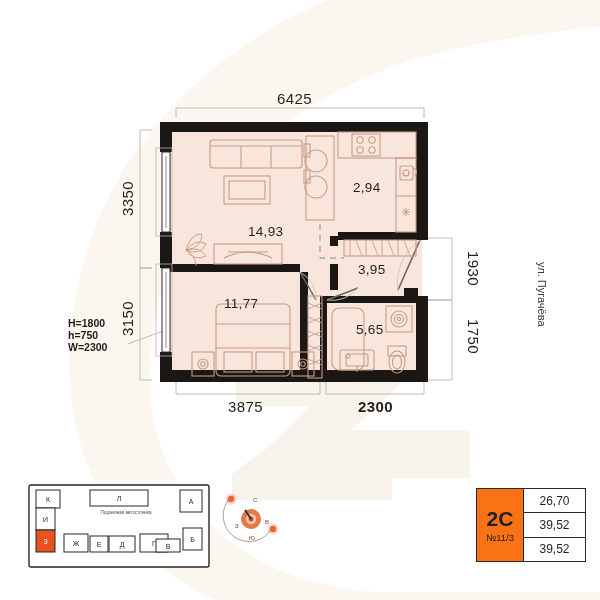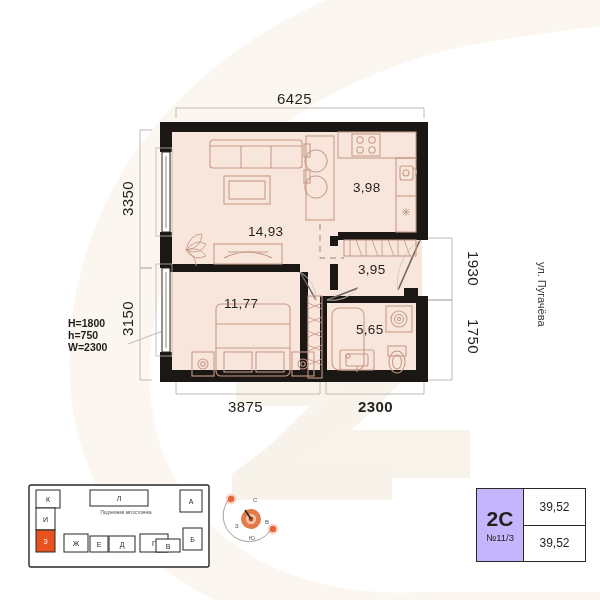--- a/index.html
+++ b/index.html
@@ -40,21 +40,21 @@
     left:548px;top:262px;font-size:11px;color:#3c3a37;
     transform:rotate(90deg);transform-origin:0 0;
   }
 
   
   #info-box{
     position:absolute;left:476px;top:488px;width:108px;height:72px;
     border:1.6px solid #2a2724;display:flex;background:#fff;
   }
   #info-left{
-    width:46px;background:#c4b5fd;display:flex;flex-direction:column;
+    width:46px;background:#f97316;display:flex;flex-direction:column;
     align-items:center;justify-content:center;border-right:1.6px solid #2a2724;
   }
   #info-type{font-size:21px;font-weight:bold;color:#221f1c;line-height:22px;}
   #info-num{font-size:9.5px;color:#221f1c;margin-top:2px;}
   #info-right{flex:1;display:flex;flex-direction:column;}
   .info-cell{
     flex:1;display:flex;align-items:center;justify-content:center;
     font-size:12px;color:#221f1c;border-bottom:1.4px solid #2a2724;
   }
   .info-cell:last-child{border-bottom:none;}
@@ -302,21 +302,21 @@
   <div class="lbl dim rot90cw" style="left:456px;top:260px;">1930</div>
 
   <div class="lbl dim rot90cw" style="left:456px;top:328px;">1750</div>
 
   <div class="lbl dim" style="left:228px;top:398px;">3875</div>
 
   <div class="lbl dim" style="left:358px;top:398px;font-weight:bold;">2300</div>
 
   <div class="lbl area" style="left:224px;top:224px;margin-left:24px;">14,93</div>
 
-  <div class="lbl area" style="left:353px;top:180px;">3,98</div>
+  <div class="lbl area" style="left:353px;top:180px;">2,94</div>
 
   <div class="lbl area" style="left:224px;top:296px;">11,77</div>
 
   <div class="lbl area" style="left:358px;top:262px;">3,95</div>
 
   <div class="lbl area" style="left:356px;top:322px;">5,65</div>
 
   <div class="lbl" id="window-spec">
     <div>H=1800</div>
     <div>h=750</div>
@@ -374,18 +374,19 @@
     <text id="c-s" x="29" y="52" font-size="6" fill="#5a534c">Ю</text>
     <text id="c-w" x="15" y="40" font-size="6" fill="#5a534c">З</text>
   </svg>
 
   <div id="info-box">
     <div id="info-left">
       <div id="info-type">2С</div>
       <div id="info-num">№11/3</div>
     </div>
     <div id="info-right">
+      <div class="info-cell">26,70</div>
       <div class="info-cell">39,52</div>
       <div class="info-cell">39,52</div>
     </div>
   </div>
 
 </div>
 
 </body></html>

